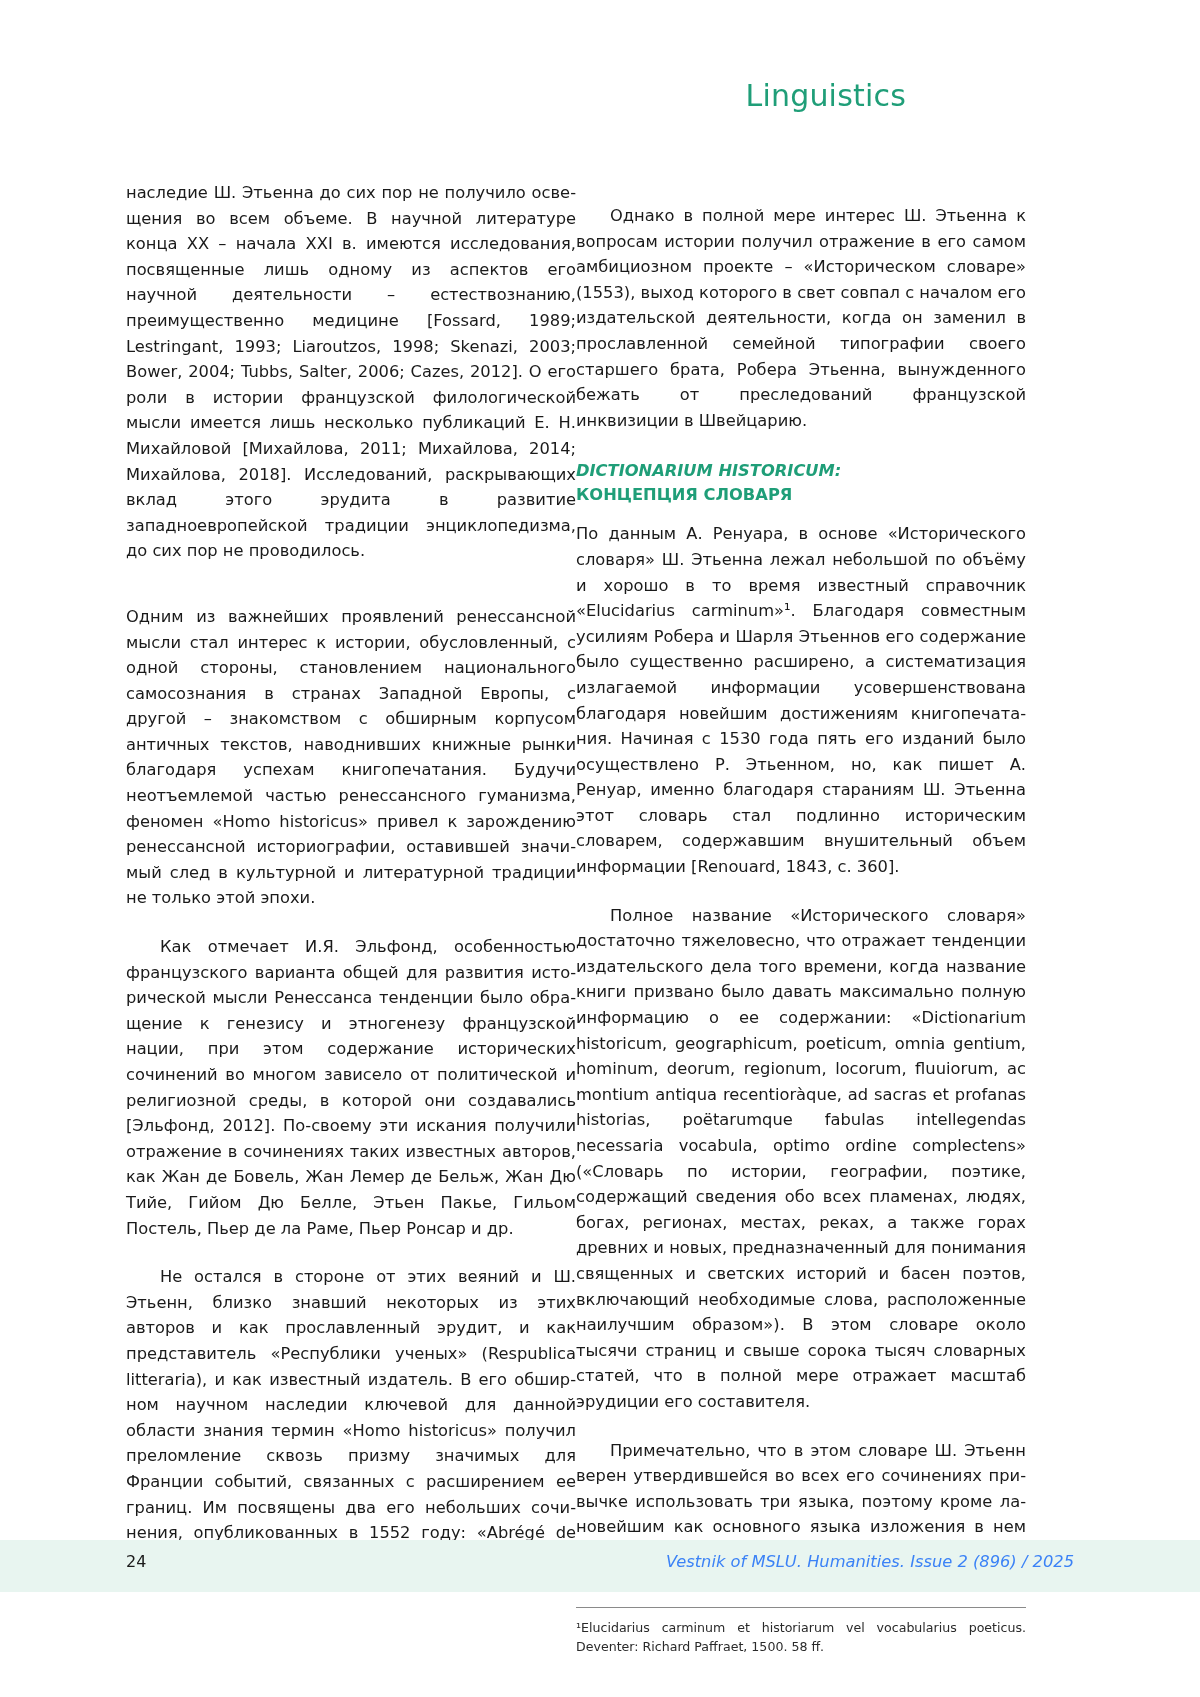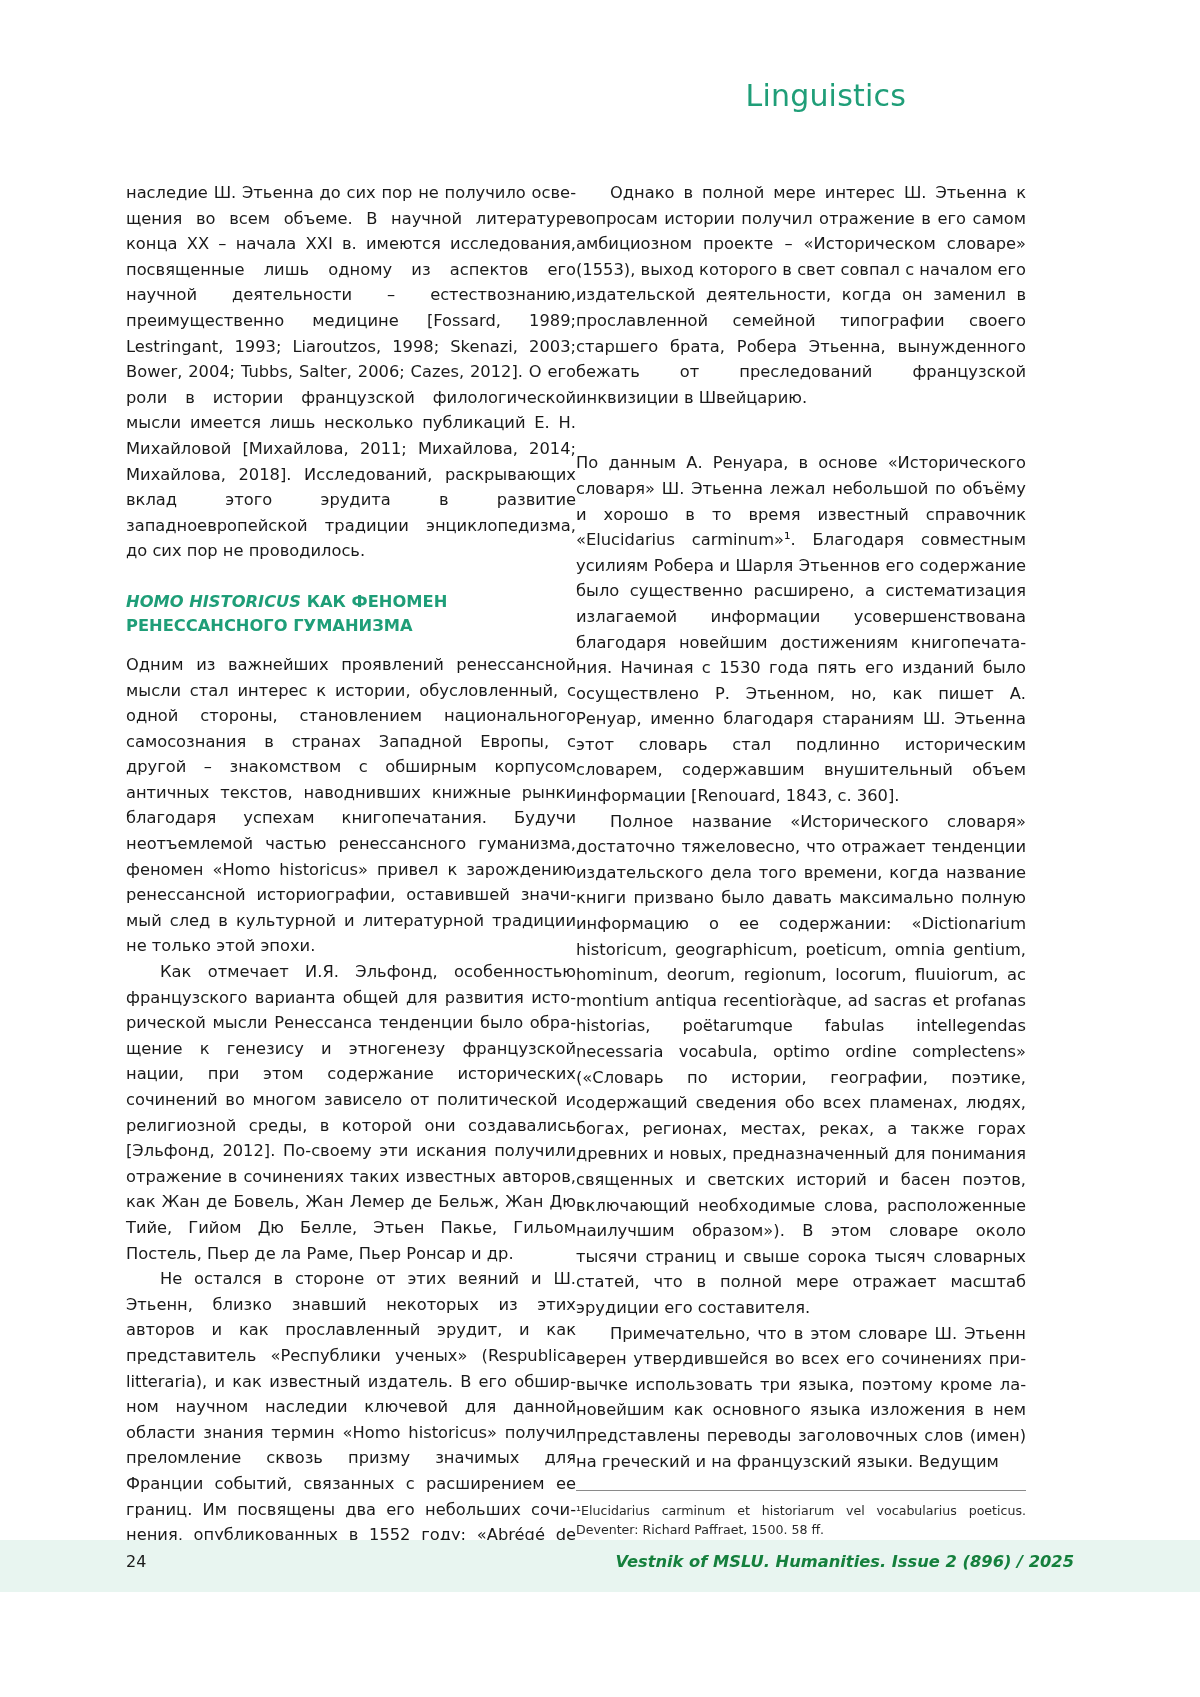--- a/index.html
+++ b/index.html
@@ -40,21 +40,21 @@
   }
   p {
     margin: 0;
     font-size: 16.3px;
     line-height: 25.6px;
     text-align: justify;
     text-justify: inter-word;
     hyphens: manual;
     color: #1a1a1a;
   }
-  p.ind { text-indent: 34px; }
+  p.ind { text-indent: 34px; margin-top: 23px; }
   h2 {
     margin: 0;
     font-size: 16.3px;
     line-height: 24px;
     color: #1f9e78;
     font-weight: bold;
     font-style: italic;
     text-transform: uppercase;
   }
   h2 .upr { font-style: normal; }
@@ -92,49 +92,49 @@
     justify-content: space-between;
   }
   .page-num {
     font-size: 16px;
     color: #1a1a1a;
     font-weight: 400;
   }
   .journal {
     font-size: 16.3px;
     font-style: italic;
-    font-weight: bold;
-    color: #15803d;
+    font-weight: normal;
+    color: #3b82f6;
   }
 </style>
 </head>
 <body>
 
 <div class="page">
 
   <div class="header">Linguistics</div>
 
   <div class="content">
 
     <div class="col">
       <p>наследие Ш. Этьенна до сих пор не получило осве­щения во всем объеме. В научной литературе конца XX – начала XXI в. имеются исследования, посвя­щенные лишь одному из аспектов его научной дея­тельности – естествознанию, преимущественно ме­дицине [Fossard, 1989; Lestringant, 1993; Liaroutzos, 1998; Skenazi, 2003; Bower, 2004; Tubbs, Salter, 2006; Cazes, 2012]. О его роли в истории французской филологической мысли имеется лишь несколько публикаций Е. Н. Михайловой [Михайлова, 2011; Михайлова, 2014; Михайлова, 2018]. Исследова­ний, раскрывающих вклад этого эрудита в развитие западноевропейской традиции энциклопедизма, до сих пор не проводилось.</p>
 
       <div class="sp-before-head"></div>
-      <h2><span>HOMO HISTORICUS</span><span class="upr"> КАК ФЕНОМЕН РЕНЕССАНСНОГО ГУМАНИЗМА</span></h2>
       <div class="sp-after-head"></div>
 
       <p>Одним из важнейших проявлений ренессансной мысли стал интерес к истории, обусловленный, с одной стороны, становлением национально­го самосознания в странах Западной Европы, с другой – знакомством с обширным корпусом античных текстов, наводнивших книжные рын­ки благодаря успехам книгопечатания. Будучи неотъемлемой частью ренессансного гуманизма, феномен «Homo historicus» привел к зарождению ренессансной историографии, оставившей значи­мый след в культурной и литературной традиции не только этой эпохи.</p>
       <p class="ind">Как отмечает И.Я. Эльфонд, особенностью французского варианта общей для развития исто­рической мысли Ренессанса тенденции было обра­щение к генезису и этногенезу французской нации, при этом содержание исторических сочинений во многом зависело от политической и религиозной среды, в которой они создавались [Эльфонд, 2012]. По-своему эти искания получили отражение в сочи­нениях таких известных авторов, как Жан де Бовель, Жан Лемер де Бельж, Жан Дю Тийе, Гийом Дю Белле, Этьен Пакье, Гильом Постель, Пьер де ла Раме, Пьер Ронсар и др.</p>
       <p class="ind">Не остался в стороне от этих веяний и Ш. Этьенн, близко знавший некоторых из этих авторов и как прославленный эрудит, и как представитель «Республики ученых» (Respublica litteraria), и как известный издатель. В его обшир­ном научном наследии ключевой для данной области знания термин «Homo historicus» полу­чил преломление сквозь призму значимых для Франции событий, связанных с расширением ее границ. Им посвящены два его небольших сочи­нения, опубликованных в 1552 году: «Abrégé de l'histoire des vicomtes et ducs de Milan» и «Discours des histoires de Lorraine et de Flandre».</p>
     </div>
 
     <div class="col">
       <p class="ind">Однако в полной мере интерес Ш. Этьенна к вопросам истории получил отражение в его самом амбициозном проекте – «Историческом словаре» (1553), выход которого в свет совпал с началом его издательской деятельности, когда он заменил в прославленной семейной типографии своего старшего брата, Робера Этьенна, вынужденного бежать от преследований французской инквизиции в Швейцарию.</p>
 
       <div class="sp-before-head"></div>
+      <h2><span>DICTIONARIUM HISTORICUM:</span><br><span class="upr">КОНЦЕПЦИЯ СЛОВАРЯ</span></h2>
       <div class="sp-after-head"></div>
 
       <p>По данным А. Ренуара, в основе «Исторического словаря» Ш. Этьенна лежал небольшой по объё­му и хорошо в то время известный справочник «Elucidarius carminum»¹. Благодаря совместным усилиям Робера и Шарля Этьеннов его содержа­ние было существенно расширено, а систематиза­ция излагаемой информации усовершенствована благодаря новейшим достижениям книгопечата­ния. Начиная с 1530 года пять его изданий было осуществлено Р. Этьенном, но, как пишет А. Ренуар, именно благодаря стараниям Ш. Этьенна этот словарь стал подлинно историческим словарем, содержавшим внушительный объем информации [Renouard, 1843, с. 360].</p>
       <p class="ind">Полное название «Исторического словаря» достаточно тяжеловесно, что отражает тенденции издательского дела того времени, когда название книги призвано было давать максимально пол­ную информацию о ее содержании: «Dictionarium historicum, geographicum, poeticum, omnia gentium, hominum, deorum, regionum, locorum, fluuiorum, ac montium antiqua recentioràque, ad sacras et profanas historias, poëtarumque fabulas intellegendas necessaria vocabula, optimo ordine complectens» («Словарь по истории, географии, поэтике, содержащий сведения обо всех пламе­нах, людях, богах, регионах, местах, реках, а также горах древних и новых, предназначенный для по­нимания священных и светских историй и басен поэтов, включающий необходимые слова, распо­ложенные наилучшим образом»). В этом словаре около тысячи страниц и свыше сорока тысяч сло­варных статей, что в полной мере отражает мас­штаб эрудиции его составителя.</p>
       <p class="ind">Примечательно, что в этом словаре Ш. Этьенн верен утвердившейся во всех его сочинениях при­вычке использовать три языка, поэтому кроме ла­новейшим как основного языка изложения в нем представлены переводы заголовочных слов (имен) на греческий и на французский языки. Ведущим</p>
 
       <div class="footnote-rule">
         <div class="footnote">¹Elucidarius carminum et historiarum vel vocabularius poeticus. Deventer: Richard Paffraet, 1500. 58 ff.</div>
       </div>
     </div>

